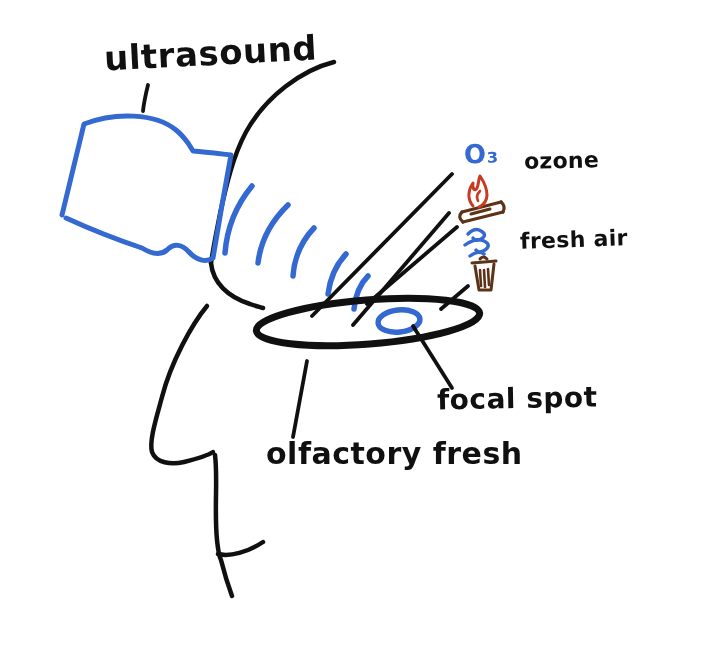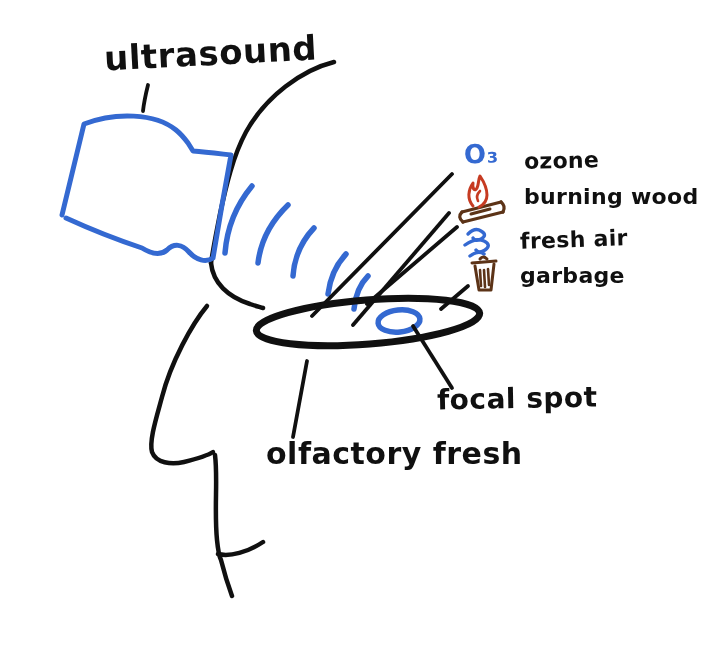--- a/index.html
+++ b/index.html
@@ -104,19 +104,17 @@
       <path class="brown" stroke-width="2.6" d="M 484 270 L 485 287"></path>
       <path class="brown" stroke-width="2.6" d="M 488 269 L 489 285"></path>
     </g>
   </svg>
 
   <div class="hand lbl-ultrasound">ultrasound</div>
 
   <div class="hand lbl-o3">O₃</div>
 
   <div class="hand lbl-legend lbl-ozone">ozone</div>
-  <div class="hand lbl-legend lbl-wood">burning wood</div>
   <div class="hand lbl-legend lbl-air">fresh air</div>
-  <div class="hand lbl-legend lbl-garbage">garbage</div>
 
   <div class="hand lbl-focal">focal spot</div>
   <div class="hand lbl-bulb">olfactory fresh</div>
 </div>
 
 </body></html>

